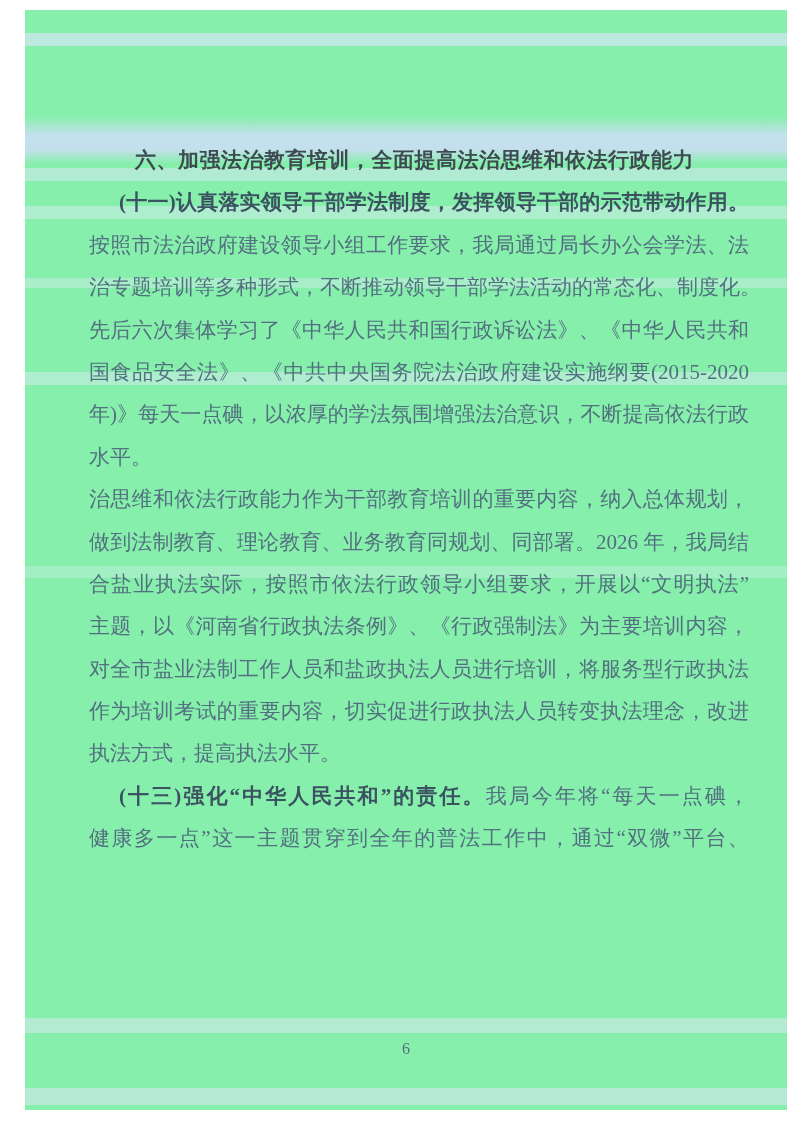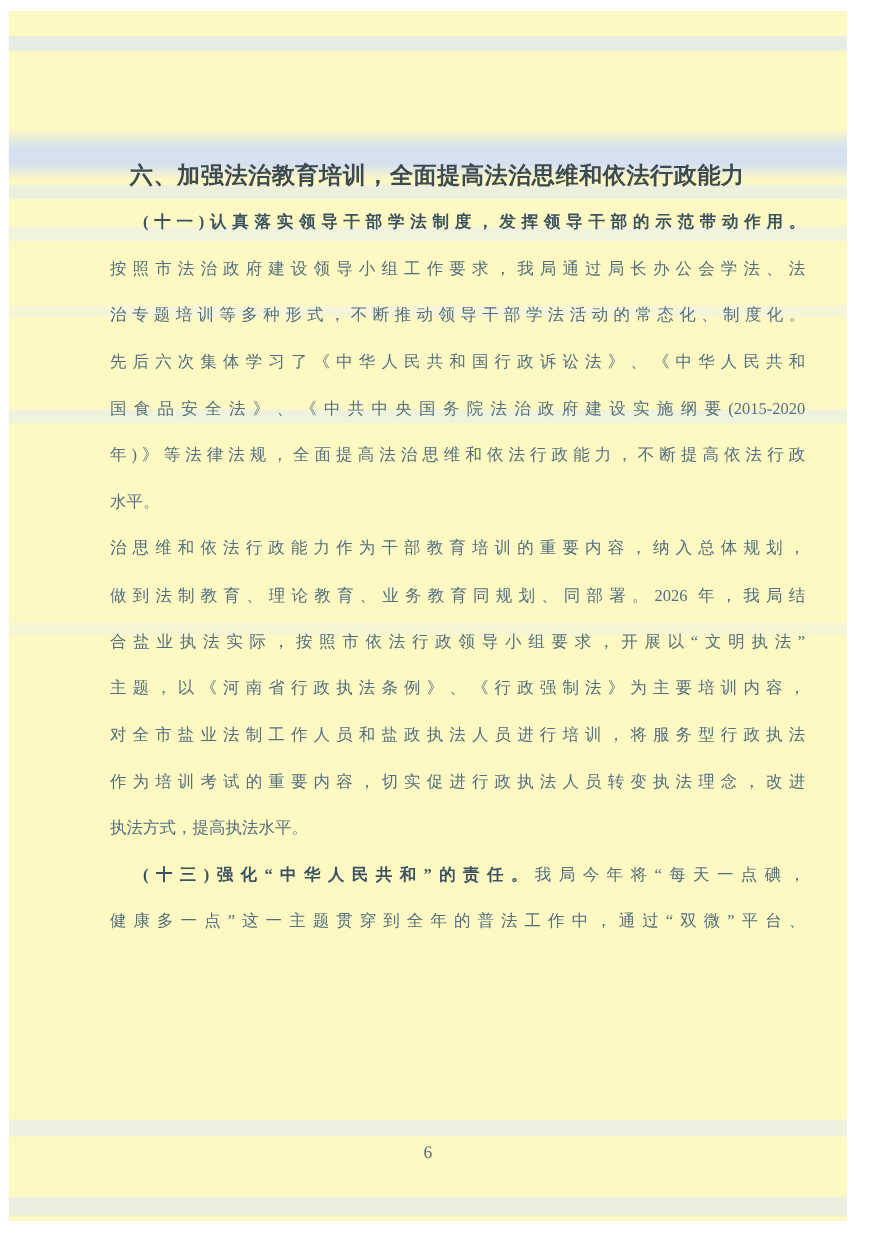--- a/index.html
+++ b/index.html
@@ -11,25 +11,25 @@
     position: relative;
     width: 793px;
     height: 1122px;
     background: #ffffff;
     overflow: hidden;
     font-family: "Liberation Serif", "DejaVu Serif", serif;
   }
   
   .scan {
     position: absolute;
-    left: 8px;
+    left: 25px;
     top: 10px;
     width: 762px;
     height: 1100px;
-    background: #fef9c3;
+    background: #86efac;
   }
   .band { position: absolute; left: 0; width: 100%; pointer-events: none; }
   .b1 { top: 23px;  height: 13px; background: rgba(217,228,248,0.65); }
   .b2 { top: 106px; height: 48px; background: linear-gradient(to bottom, rgba(206,221,247,0) 0%, rgba(206,221,247,0.85) 40%, rgba(206,221,247,0.85) 70%, rgba(206,221,247,0) 100%); }
   .b3 { top: 158px; height: 13px; background: rgba(222,232,249,0.5); }
   .b4 { top: 196px; height: 13px; background: rgba(227,235,250,0.45); }
   .b5 { top: 268px; height: 10px; background: rgba(231,238,251,0.35); }
   .b6 { top: 362px; height: 13px; background: rgba(225,234,249,0.45); }
   .b7 { top: 556px; height: 12px; background: rgba(229,237,250,0.3); }
   .b8 { top: 1008px; height: 15px; background: rgba(223,232,248,0.5); }
@@ -37,26 +37,25 @@
 
   .text-block {
     position: absolute;
     left: 64px;     
     top: 129px;     
     width: 660px;
   }
   .line {
     height: 42.4px;
     line-height: 42.4px;
-    font-size: 15px;
+    font-size: 21px;
     color: #52707f;
     text-align: justify;
     text-align-last: justify;
     white-space: nowrap;
-    margin-left: 28px;
   }
   .line.end {
     text-align: center;
     text-align-last: left;
   }
   .line.indent { padding-left: 30px; }
   .heading {
     height: 42.4px;
     line-height: 42.4px;
     padding-left: 46px;
@@ -98,21 +97,21 @@
 
     <div class="text-block">
       <div class="heading">六、加强法治教育培训，全面提高法治思维和依法行政能力</div>
 
       <div>
         <div class="line indent"><span class="lead">(十一)认真落实领导干部学法制度，发挥领导干部的示范带动作用。</span><span></span></div>
         <div class="line"><span>按照市法治政府建设领导小组工作要求，我局通过局长办公会学法、法</span></div>
         <div class="line"><span>治专题培训等多种形式，不断推动领导干部学法活动的常态化、制度化。</span></div>
         <div class="line"><span>先后六次集体学习了《中华人民共和国行政诉讼法》、《中华人民共和</span></div>
         <div class="line"><span>国食品安全法》、《中共中央国务院法治政府建设实施纲要(2015-2020</span></div>
-        <div class="line"><span>年)》等法律法规，全面提高法治思维和依法行政能力，不断提高依法行政</span></div>
+        <div class="line"><span>年)》每天一点碘，以浓厚的学法氛围增强法治意识，不断提高依法行政</span></div>
         <div class="line end"><span>水平。</span></div>
       </div>
 
       <div>
         <div class="line"><span>治思维和依法行政能力作为干部教育培训的重要内容，纳入总体规划，</span></div>
         <div class="line"><span>做到法制教育、理论教育、业务教育同规划、同部署。2026 年，我局结</span></div>
         <div class="line"><span>合盐业执法实际，按照市依法行政领导小组要求，开展以“文明执法”</span></div>
         <div class="line"><span>主题，以《河南省行政执法条例》、《行政强制法》为主要培训内容，</span></div>
         <div class="line"><span>对全市盐业法制工作人员和盐政执法人员进行培训，将服务型行政执法</span></div>
         <div class="line"><span>作为培训考试的重要内容，切实促进行政执法人员转变执法理念，改进</span></div>

